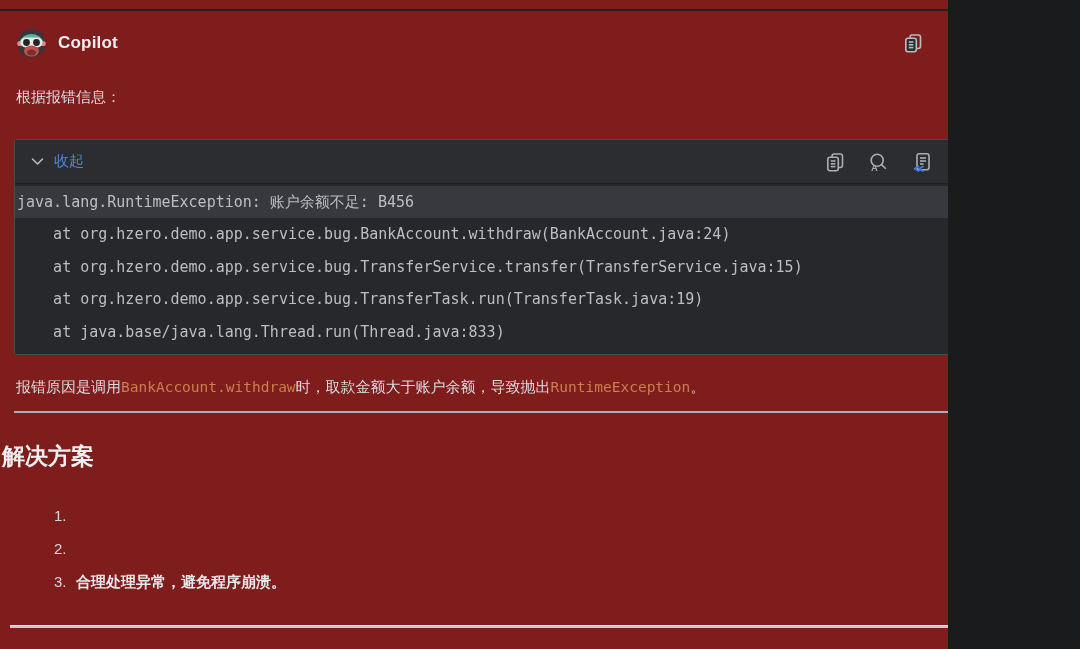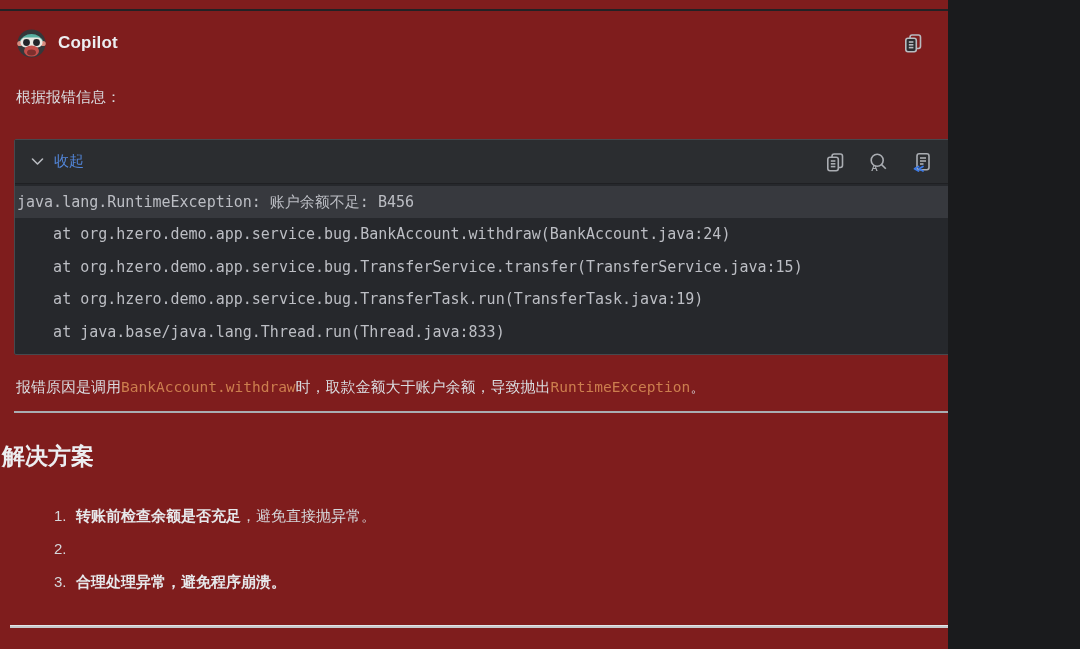--- a/index.html
+++ b/index.html
@@ -161,21 +161,20 @@
     <span>报错原因是调用</span><span class="inline-code">BankAccount.withdraw</span><span>时，取款金额大于账户余额，导致抛出</span><span class="inline-code">RuntimeException</span><span>。</span>
   </div>
 
   <div class="hr1"></div>
 
   <div class="solution-heading">解决方案</div>
 
   <ol class="solution-list">
     <li class="solution-item">
       <span class="item-marker">1.</span>
-      <span><span class="item-bold">转账前检查余额是否充足</span><span>，避免直接抛异常。</span></span>
     </li>
     <li class="solution-item">
       <span class="item-marker">2.</span>
     </li>
     <li class="solution-item">
       <span class="item-marker">3.</span>
       <span><span class="item-bold">合理处理异常，避免程序崩溃。</span><span></span></span>
     </li>
   </ol>
 

